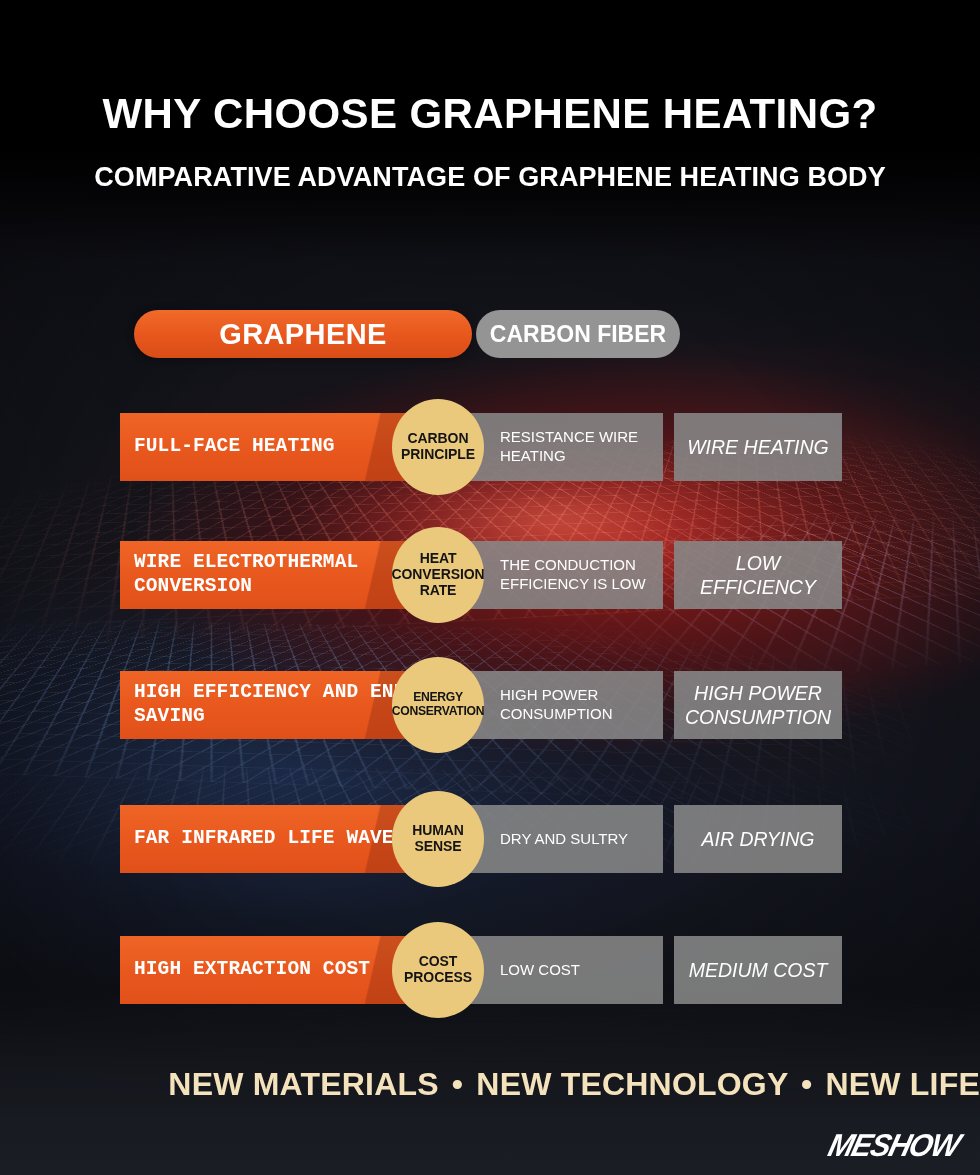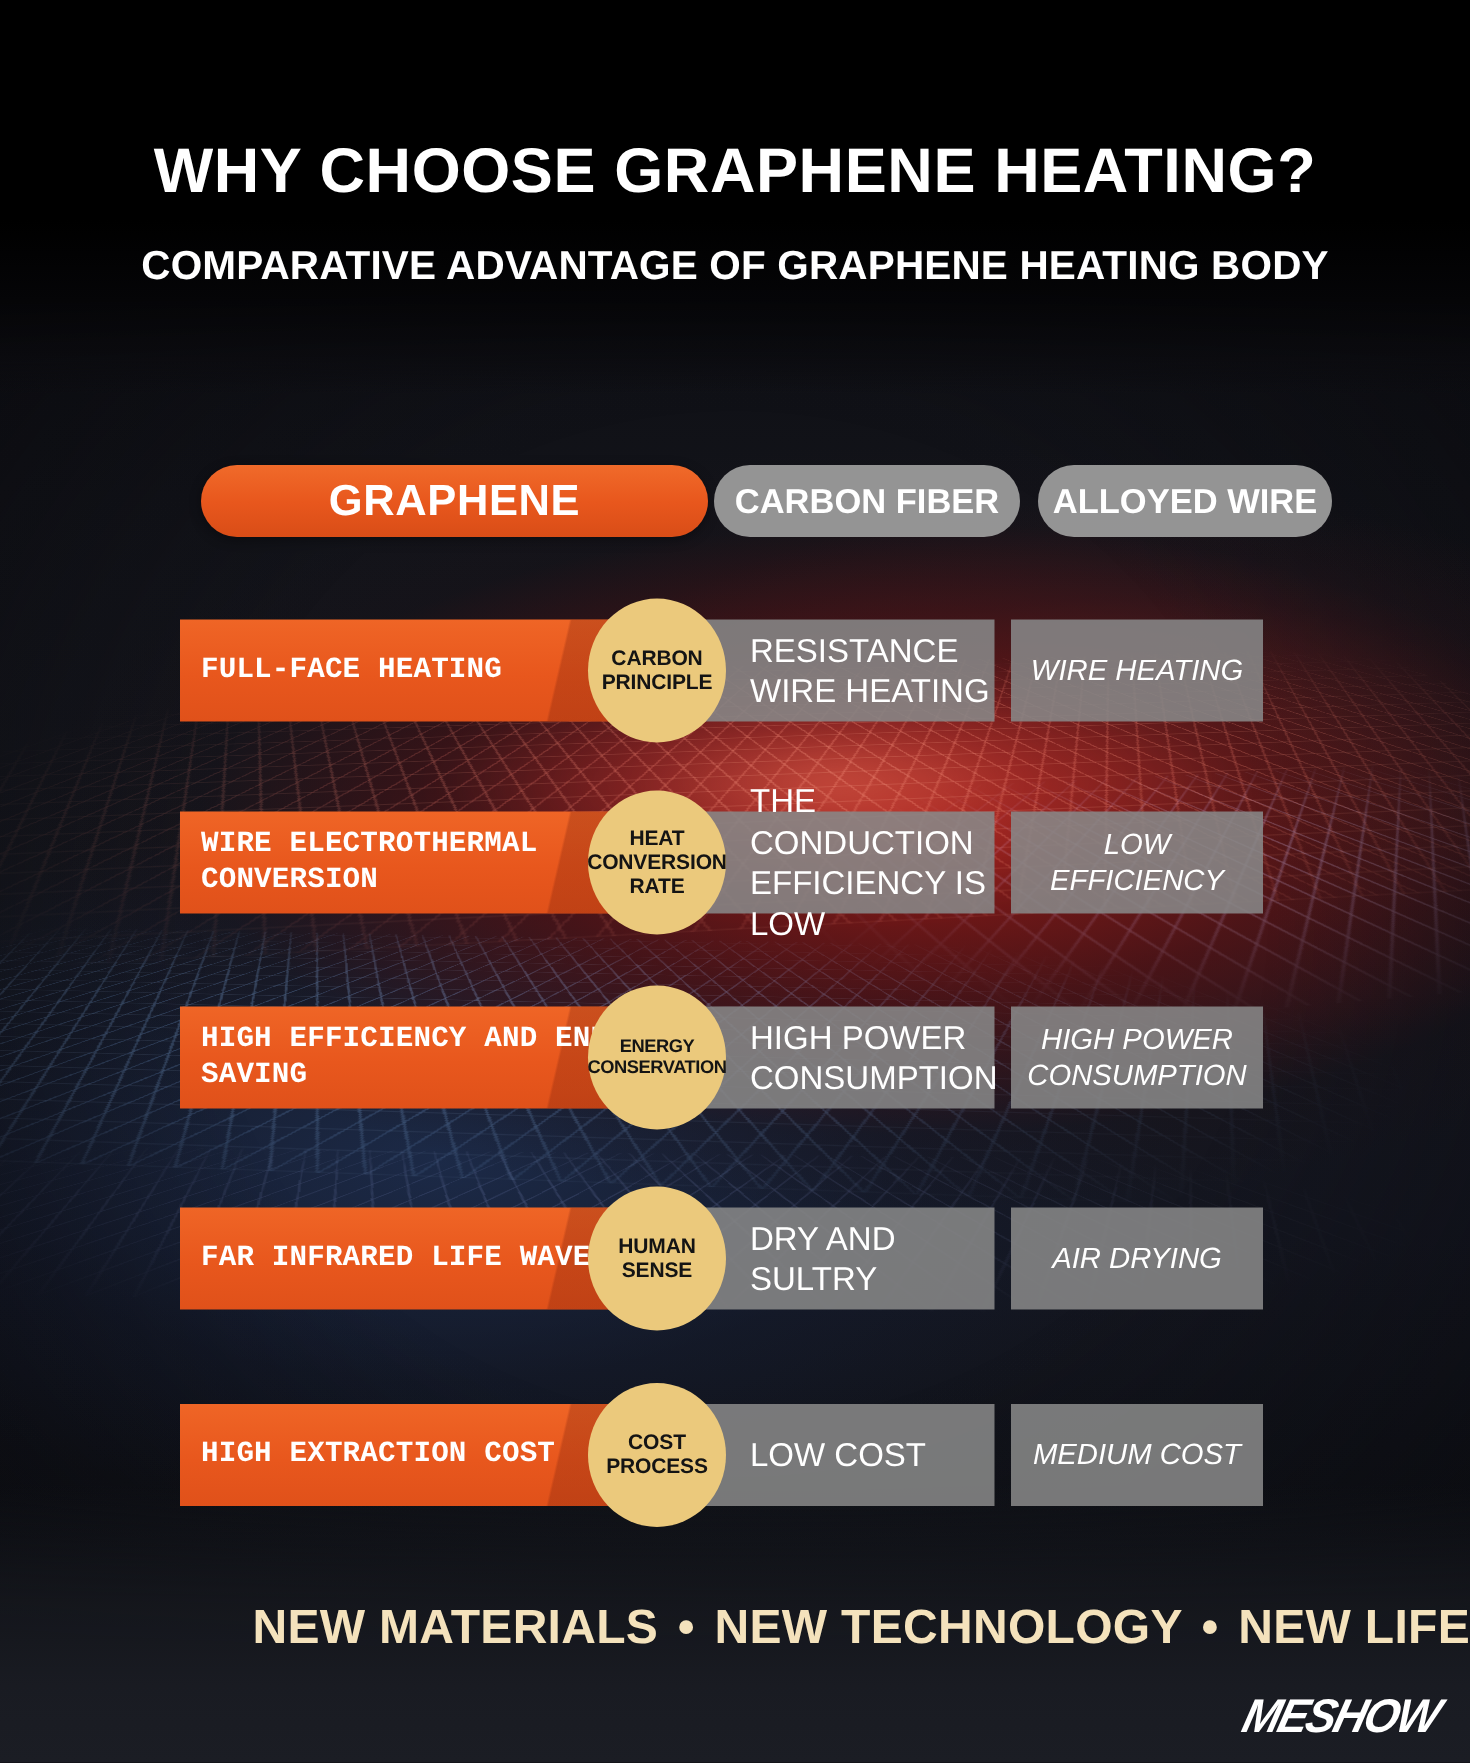--- a/index.html
+++ b/index.html
@@ -175,21 +175,21 @@
     color: #ffffff; font-weight: 700; font-size: 19.5px; line-height: 1.22;
     letter-spacing: 0.1px;
   }
 
   .cell-gray2 {
     left: 446px; width: 217px;
     background: rgba(136,136,136,0.88);
     padding-left: 54px;
   }
   .cell-gray2 .txt {
-    color: #ffffff; font-weight: 400; font-size: 22px; line-height: 1.24;
+    color: #ffffff; font-weight: 400; font-size: 15px; line-height: 1.24;
   }
 
   .cell-gray3 {
     left: 674px; width: 168px;
     background: rgba(136,136,136,0.88);
     justify-content: center;
     padding: 0 10px;
     font-style: italic;
   }
   .cell-gray3 .txt {
@@ -258,21 +258,20 @@
   <div class="bg-botfade"></div>
 
   <div class="titles">
     <div class="title-main">WHY CHOOSE GRAPHENE HEATING?</div>
     <div class="title-sub">COMPARATIVE ADVANTAGE OF GRAPHENE HEATING BODY</div>
   </div>
 
   <div class="headrow">
     <div class="pill pill-graphene">GRAPHENE</div>
     <div class="pill pill-cf">CARBON FIBER</div>
-    <div class="pill pill-aw">ALLOYED WIRE</div>
   </div>
 
   <div class="rows">
 
     <div class="row" style="top:413px;">
       <div class="cell cell-gray3">
         <span class="txt">WIRE HEATING</span>
       </div>
       <div class="cell cell-gray2">
         <span class="txt">RESISTANCE WIRE HEATING</span>

